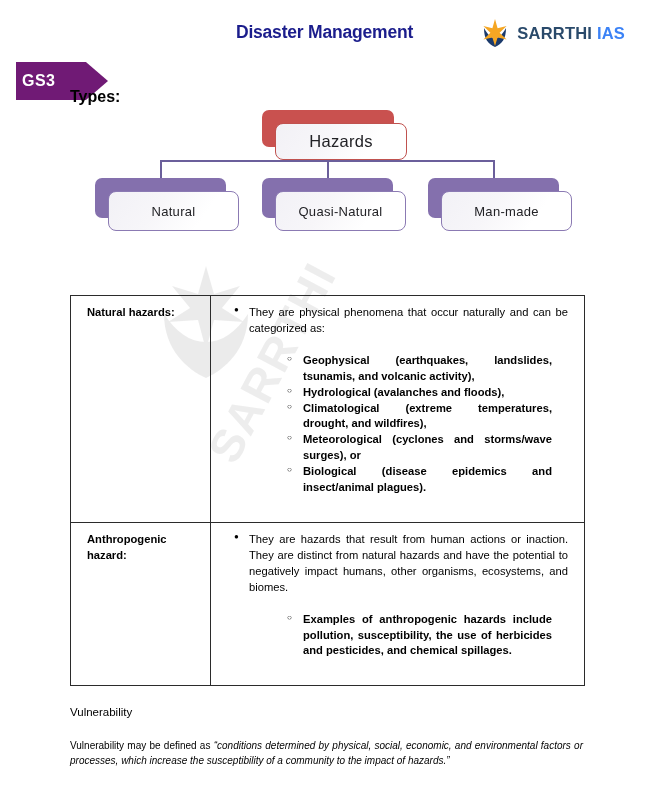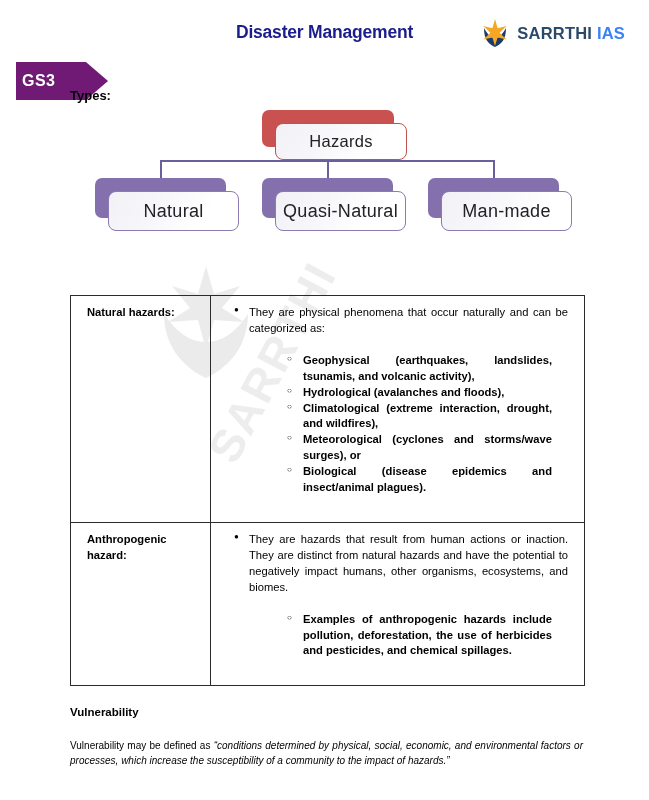--- a/index.html
+++ b/index.html
@@ -64,21 +64,21 @@
     letter-spacing: 0.2px;
     white-space: nowrap;
   }
   .brand-text .t1 { color: #2a4a6b; }
   .brand-text .t2 { color: #3b82f6; }
 
   
   .types-label {
     position: absolute;
     left: 70px; top: 88px;
-    font-size: 13px;
+    font-size: 16px;
     font-weight: bold;
   }
 
   
   .diagram {
     position: absolute;
     left: 0; top: 105px;
     width: 639px; height: 150px;
   }
   .node { position: absolute; }
@@ -90,21 +90,21 @@
   }
   .node .face {
     position: absolute;
     left: 13px; top: 13px;
     width: 100%; height: 100%;
     border-radius: 8px;
     background: linear-gradient(125deg,#f2f1f6 0%,#f7f6f9 38%,#ffffff 72%);
     display: flex;
     align-items: center;
     justify-content: center;
-    font-size: 18px;
+    font-size: 13px;
     color: #222226;
     letter-spacing: 0.3px;
   }
 
   .node-hazards { left: 262px; top: 5px; width: 132px; height: 37px; }
   .node-hazards .shadow { background: #c9514f; }
   .node-hazards .face { border: 1.6px solid #c0524f; font-size: 16.5px; }
 
   .node-l1 { top: 73px; width: 131px; height: 40px; }
   .node-l1 .shadow { background: #8470ad; }
@@ -156,21 +156,21 @@
     position: absolute;
     left: -16px; top: 0;
     font-size: 8px;
   }
 
   
   .vuln-head {
     position: absolute;
     left: 70px; top: 706px;
     font-size: 11.5px;
-    font-weight: bold;
+    font-weight: normal;
   }
   .vuln-body {
     position: absolute;
     left: 70px; top: 738px;
     width: 513px;
     font-size: 10px;
     line-height: 1.52;
     text-align: justify;
   }
   .vuln-body em { font-style: italic; }
@@ -252,36 +252,36 @@
   <tbody>
     <tr>
       <td class="c1">Natural hazards:</td>
       <td class="c2">
         <ul class="l1">
           <li>
             <span>They are physical phenomena that occur naturally and can be categorized as:</span>
             <ul class="l2">
               <li>Geophysical (earthquakes, landslides, tsunamis, and volcanic activity),</li>
               <li>Hydrological (avalanches and floods),</li>
-              <li>Climatological (extreme interaction, drought, and wildfires),</li>
+              <li>Climatological (extreme temperatures, drought, and wildfires),</li>
               <li>Meteorological (cyclones and storms/wave surges), or</li>
               <li>Biological (disease epidemics and insect/animal plagues).</li>
             </ul>
           </li>
         </ul>
       </td>
     </tr>
     <tr>
       <td class="c1">Anthropogenic hazard:</td>
       <td class="c2">
         <ul class="l1">
           <li>
             <span>They are hazards that result from human actions or inaction. They are distinct from natural hazards and have the potential to negatively impact humans, other organisms, ecosystems, and biomes.</span>
             <ul class="l2">
-              <li>Examples of anthropogenic hazards include pollution, deforestation, the use of herbicides and pesticides, and chemical spillages.</li>
+              <li>Examples of anthropogenic hazards include pollution, susceptibility, the use of herbicides and pesticides, and chemical spillages.</li>
             </ul>
           </li>
         </ul>
       </td>
     </tr>
   </tbody>
 </table>
 
 <div class="vuln-head">Vulnerability</div>
 <div class="vuln-body"><span>Vulnerability may be defined as </span><em>“conditions determined by physical, social, economic, and environmental factors or processes, which increase the susceptibility of a community to the impact of hazards.”</em></div>

